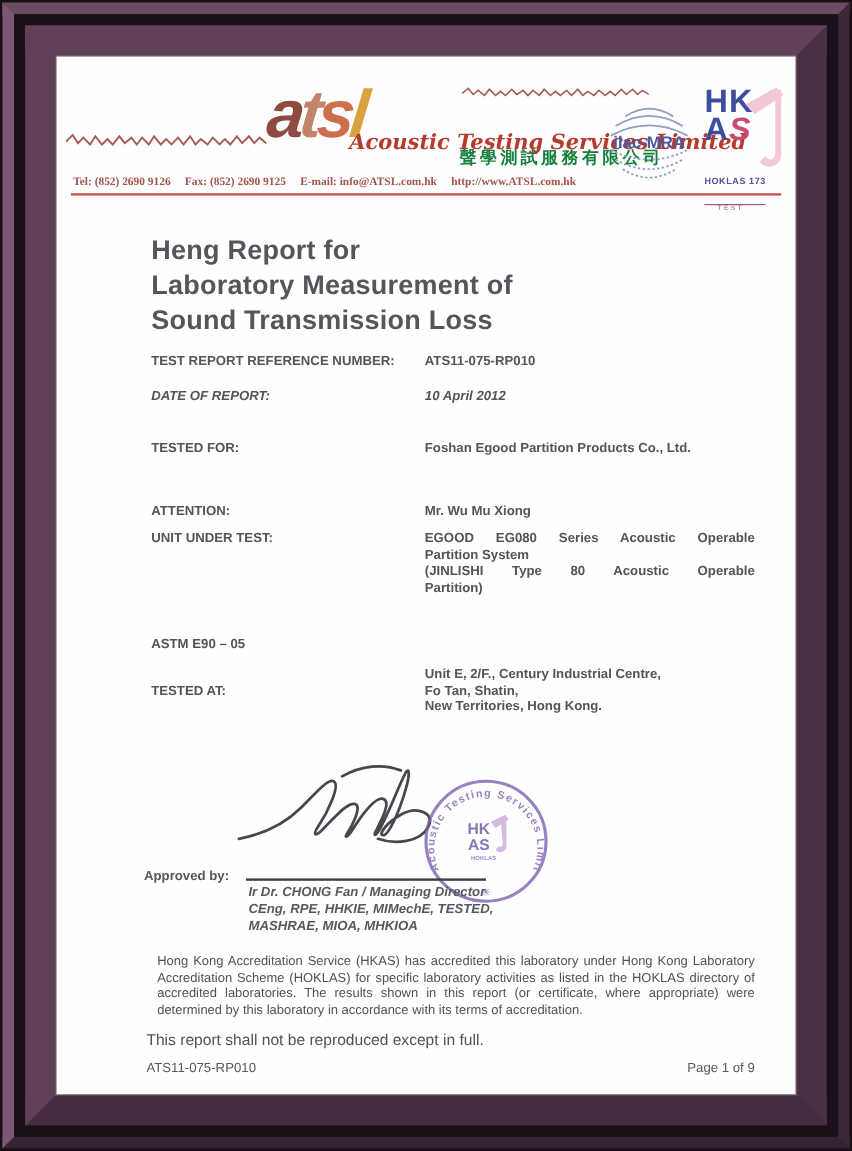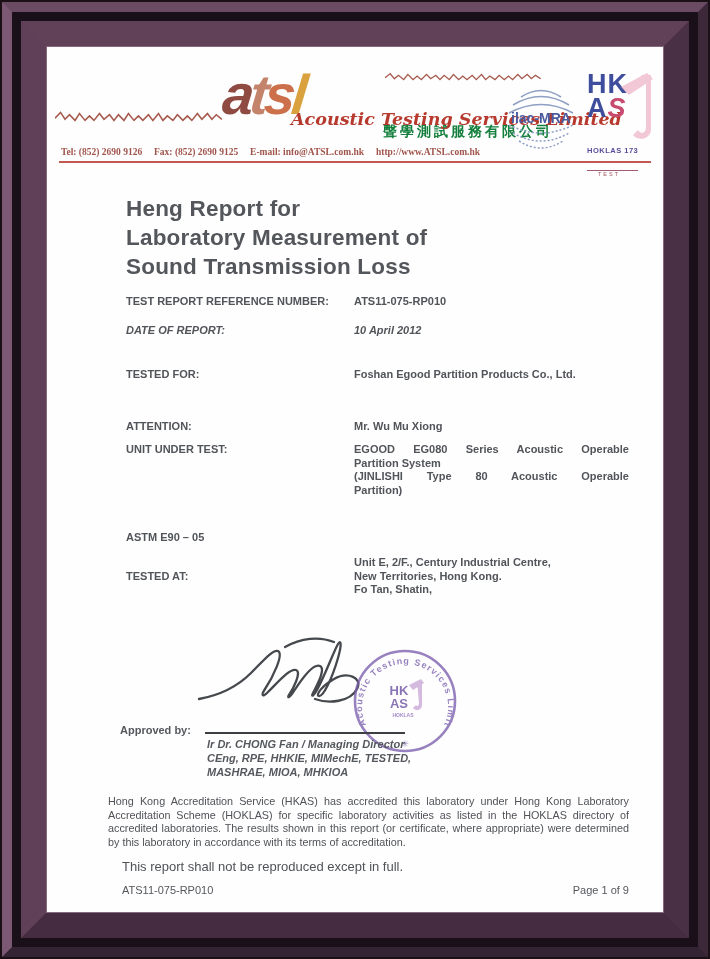--- a/index.html
+++ b/index.html
@@ -68,21 +68,21 @@
   .val-lines div{font-weight:bold;font-size:11px;line-height:13.5px;}
   .jl{text-align:justify;text-align-last:justify;}
   
   .approved{position:absolute;left:73px;top:677px;font-size:11px;font-weight:bold;color:#55585d;}
   .sig-svg{position:absolute;left:146px;top:586px;width:238px;height:96px;}
   .sig-line{position:absolute;left:158px;top:685px;width:200px;height:2px;background:#3c3f44;}
   .sig-names{position:absolute;left:160px;top:690px;font-size:11px;font-weight:bold;
     line-height:14px;color:#55585d;font-style:italic;}
   .stamp{position:absolute;left:300px;top:596px;width:116px;height:116px;opacity:.78;}
   
-  .acc-par{position:absolute;left:61px;right:34px;top:748px;font-size:10.8px;
+  .acc-par{position:absolute;left:84px;right:34px;top:748px;font-size:10.8px;
     line-height:13.7px;text-align:justify;color:#4f5257;}
   .note{position:absolute;left:75px;top:812px;font-size:13px;color:#4f5257;}
   .foot{position:absolute;left:75px;right:34px;top:837px;display:flex;
     justify-content:space-between;font-size:11px;color:#54575c;}
 </style>
 </head>
 <body>
 
 <div class="frame">
   <div class="frame-b1"></div>
@@ -170,22 +170,22 @@
     </div>
 
     <div class="row" style="top:484px;">
       <div class="val">ASTM E90 – 05</div>
     </div>
 
     <div class="row" style="top:509px;align-items:center;">
       <div class="lbl">TESTED AT:</div>
       <div class="val val-lines">
         <div>Unit E, 2/F., Century Industrial Centre,</div>
+        <div>Fo Tan, Shatin,</div>
         <div>New Territories, Hong Kong.</div>
-        <div>Fo Tan, Shatin,</div>
       </div>
     </div>
 
     <svg class="sig-svg" viewBox="0 0 238 96">
       <g fill="none" stroke="#45484d" stroke-width="2.3" stroke-linecap="round">
         <path d="M6 66 C28 62 44 54 58 40 C70 28 80 16 85 18 C91 21 80 44 72 56 C68 62 69 65 75 59 C86 48 97 35 103 37 C109 39 100 56 96 62 C94 65 96 66 101 58 C110 44 121 30 127 33 C133 36 124 52 120 60 C118 64 120 64 124 57 C133 40 140 20 145 11 C148 6 149 11 145 25 C139 46 130 64 126 63 C122 62 130 52 141 46 C155 38 170 45 164 56 C157 69 136 71 122 66"></path>
         <path d="M92 14 C108 5 126 3 141 9"></path>
       </g>
     </svg>
 

